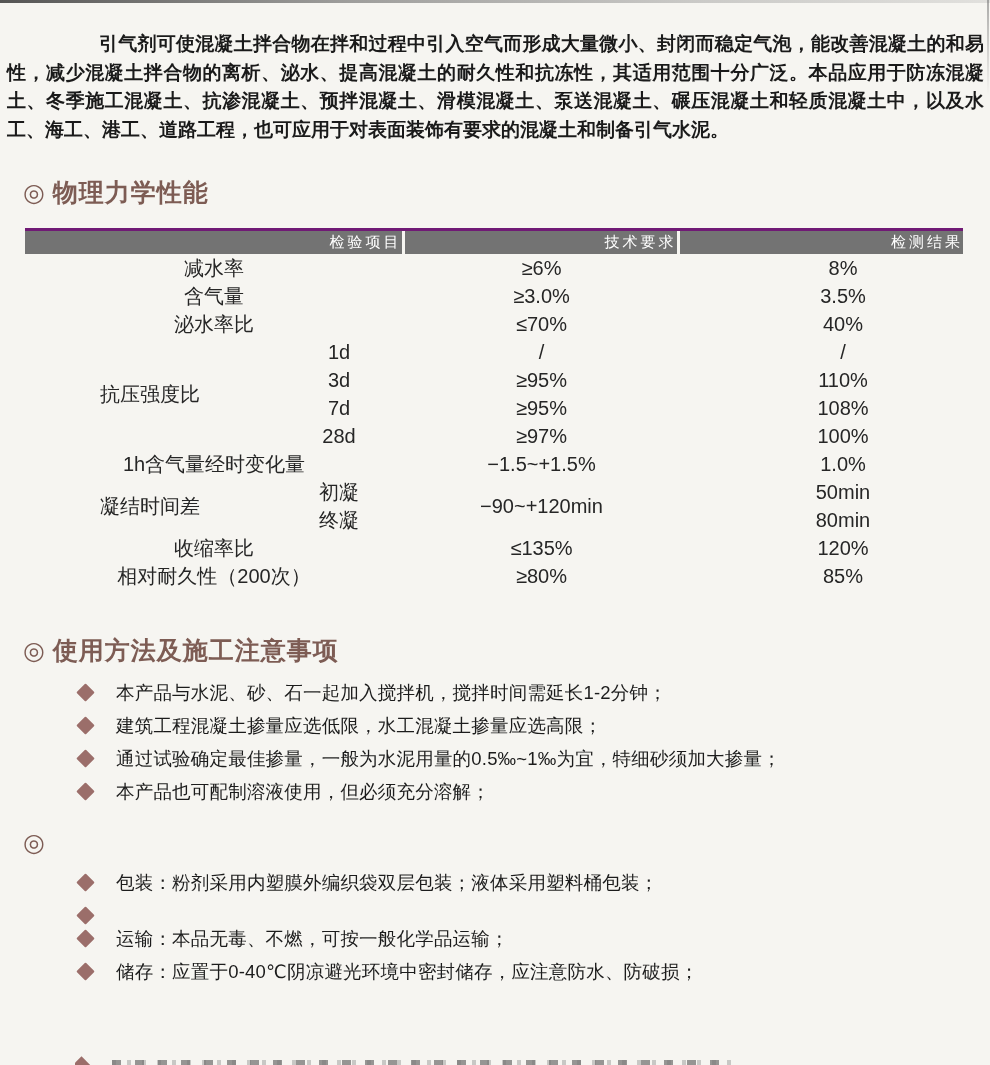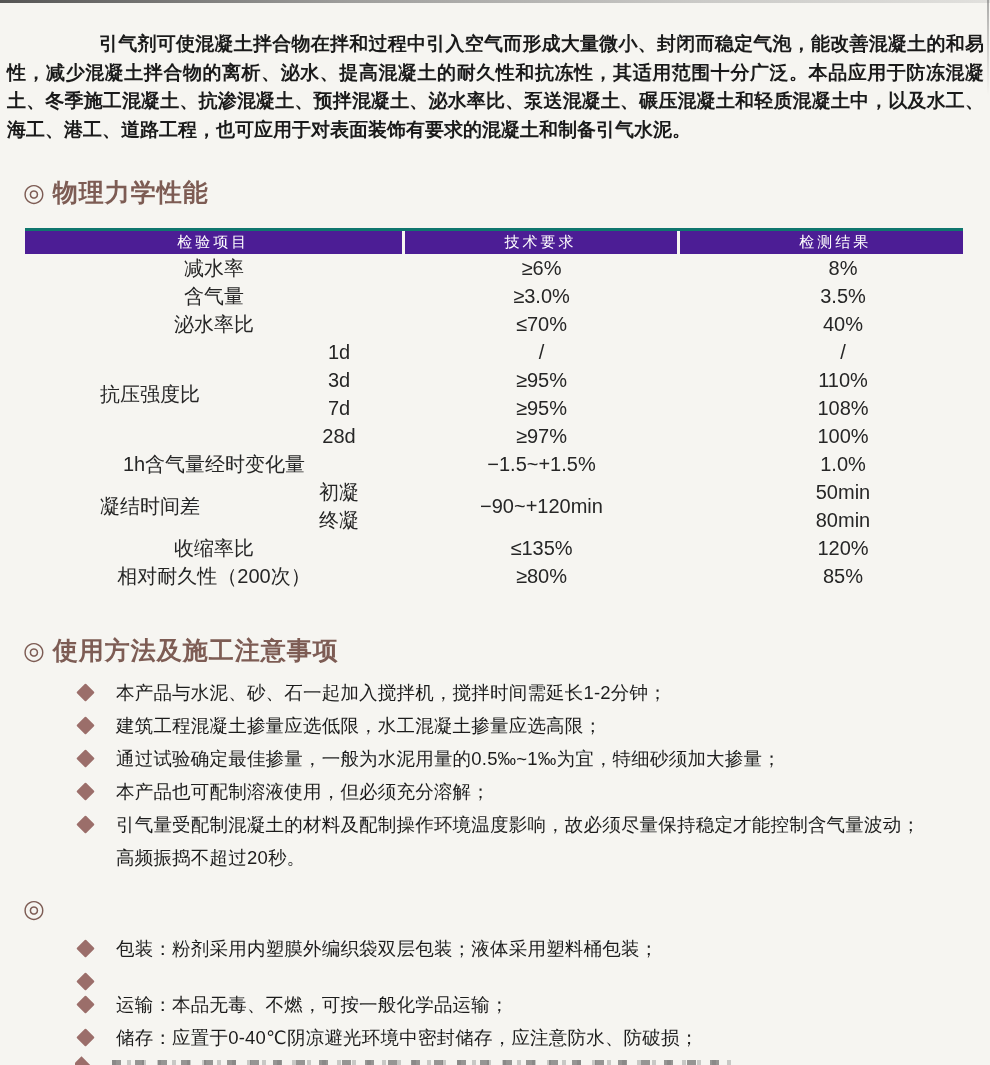--- a/index.html
+++ b/index.html
@@ -34,23 +34,23 @@
   .sec .marker { font-weight:400; margin-right:7px; font-size:25px; }
   .sec-physical  { margin-top:30px; }
   .sec-usage     { margin-top:42px; }
   .sec-packaging { margin-top:16px; }
   
   table.perf {
     border-collapse:collapse; table-layout:fixed;
     margin:18px 0 0 25px; width:938px;
   }
   table.perf thead th {
-    background:#4c1d95; color:#ffffff;
+    background:#737373; color:#ffffff;
     height:23px; font-size:15px; font-weight:400; letter-spacing:3px;
-    border-top:3px solid #0f766e; padding:0;
+    border-top:3px solid #701a75; padding:0;text-align:right;
   }
   table.perf thead th + th { border-left:3px solid #f6f5f1; }
   table.perf thead th.res-h { padding-left:28px; }
   table.perf tbody td {
     height:28px; padding:0; text-align:center; vertical-align:middle;
     font-size:20px; color:#262626; font-weight:400;
   }
   table.perf tbody td.res { padding-left:45px; }
   table.perf tbody td.req { padding-left:2px; }
   
@@ -79,21 +79,21 @@
       repeating-linear-gradient(90deg, rgba(70,70,70,.4) 0 4px, rgba(70,70,70,0) 4px 15px);
   }
 </style>
 </head>
 <body>
 
 <div class="page">
   <div class="scan-top-edge"></div>
   <div class="scan-right-edge"></div>
 
-  <p class="intro">引气剂可使混凝土拌合物在拌和过程中引入空气而形成大量微小、封闭而稳定气泡，能改善混凝土的和易性，减少混凝土拌合物的离析、泌水、提高混凝土的耐久性和抗冻性，其适用范围十分广泛。本品应用于防冻混凝土、冬季施工混凝土、抗渗混凝土、预拌混凝土、泌水率比、泵送混凝土、碾压混凝土和轻质混凝土中，以及水工、海工、港工、道路工程，也可应用于对表面装饰有要求的混凝土和制备引气水泥。</p>
+  <p class="intro">引气剂可使混凝土拌合物在拌和过程中引入空气而形成大量微小、封闭而稳定气泡，能改善混凝土的和易性，减少混凝土拌合物的离析、泌水、提高混凝土的耐久性和抗冻性，其适用范围十分广泛。本品应用于防冻混凝土、冬季施工混凝土、抗渗混凝土、预拌混凝土、滑模混凝土、泵送混凝土、碾压混凝土和轻质混凝土中，以及水工、海工、港工、道路工程，也可应用于对表面装饰有要求的混凝土和制备引气水泥。</p>
 
   <h2 class="sec sec-physical">
     <span class="marker">◎</span>
     <span>物理力学性能</span>
   </h2>
 
   <table class="perf">
     <colgroup>
       <col style="width:250px">
         <col style="width:128px">
@@ -194,27 +194,20 @@
         <div class="bullet-text">
           <div>通过试验确定最佳掺量，一般为水泥用量的0.5‰~1‰为宜，特细砂须加大掺量；</div>
         </div>
       </li>
       <li>
         <span class="diamond"></span>
         <div class="bullet-text">
           <div>本产品也可配制溶液使用，但必须充分溶解；</div>
         </div>
       </li>
-      <li>
-        <span class="diamond"></span>
-        <div class="bullet-text">
-          <div>引气量受配制混凝土的材料及配制操作环境温度影响，故必须尽量保持稳定才能控制含气量波动；</div>
-          <div>高频振捣不超过20秒。</div>
-        </div>
-      </li>
     </ul>
 
   <h2 class="sec sec-packaging">
     <span class="marker">◎</span>
   </h2>
   <ul id="packaging-list" class="bullets bullets-packaging">
       <li>
         <span class="diamond"></span>
         <div class="bullet-text">
           <div>包装：粉剂采用内塑膜外编织袋双层包装；液体采用塑料桶包装；</div>

